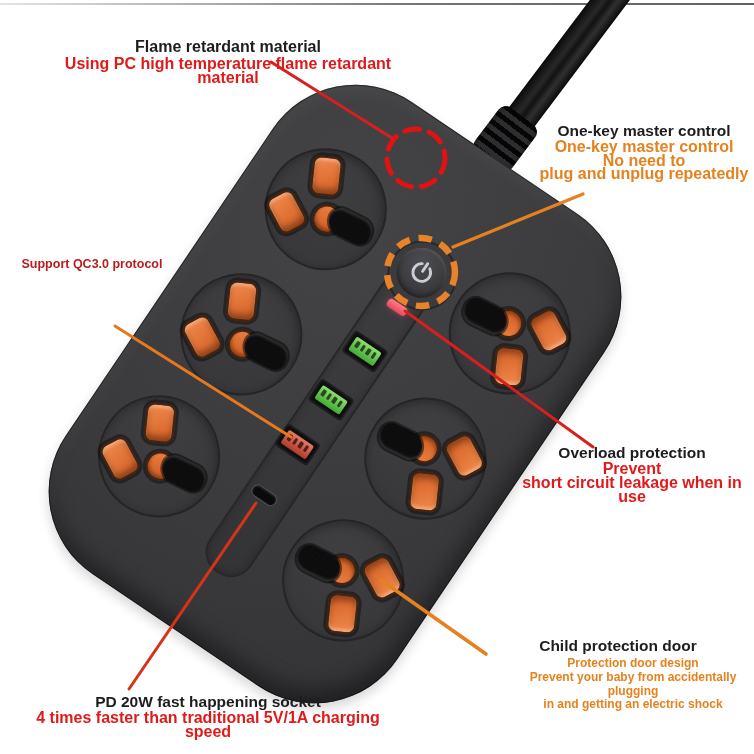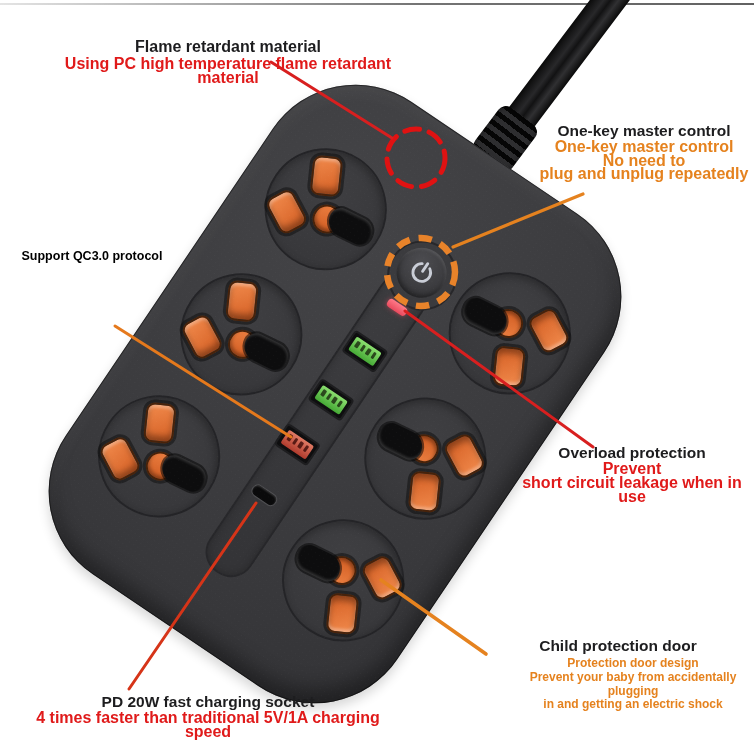--- a/index.html
+++ b/index.html
@@ -81,21 +81,21 @@
   .callout .t{font-size:16px;line-height:18px;color:#1d1d1f;}
   .callout .s{font-size:16px;line-height:13.5px;}
   .red .s{color:#e01a1a;}
   .org .s{color:#e5821e;}
   .flame{left:48px;top:10px;width:360px;margin-top:28px;}
   .flame .s{margin-top:1px;}
   .onekey{left:524px;top:122px;width:240px;}
   .onekey .t{font-size:15.5px;}
   .qc{left:8px;top:246px;width:168px;}
   .qc .t{line-height:20.5px;}
-  .qc .s{font-size:12.5px;margin-top:4px;color:#000000;}
+  .qc .s{font-size:12.5px;margin-top:12px;color:#b91c1c;}
   .overload{left:507px;top:444px;width:250px;}
   .overload .t{font-size:15.5px;}
   .overload .s{line-height:14px;}
   .child{left:486px;top:636px;width:264px;text-align:center;}
   .child .t{font-size:15.5px;line-height:19px;margin-bottom:2px;}
   .child .s{font-size:12px;line-height:13.8px;padding-left:30px;}
   .pd{left:28px;top:692px;width:360px;}
   .pd .t{font-size:15.5px;line-height:19px;}
 </style>
 </head>
@@ -242,17 +242,17 @@
   </div>
 
   <div class="callout child org">
     <div class="t">Child protection door</div>
     <div class="s">Protection door design</div>
     <div class="s">Prevent your baby from accidentally plugging</div>
     <div class="s">in and getting an electric shock</div>
   </div>
 
   <div class="callout pd red">
-    <div class="t">PD 20W fast charging socket</div>
+    <div class="t">PD 20W fast happening socket</div>
     <div class="s">4 times faster than traditional 5V/1A charging speed</div>
   </div>
 
 </div>
 
 </body></html>

